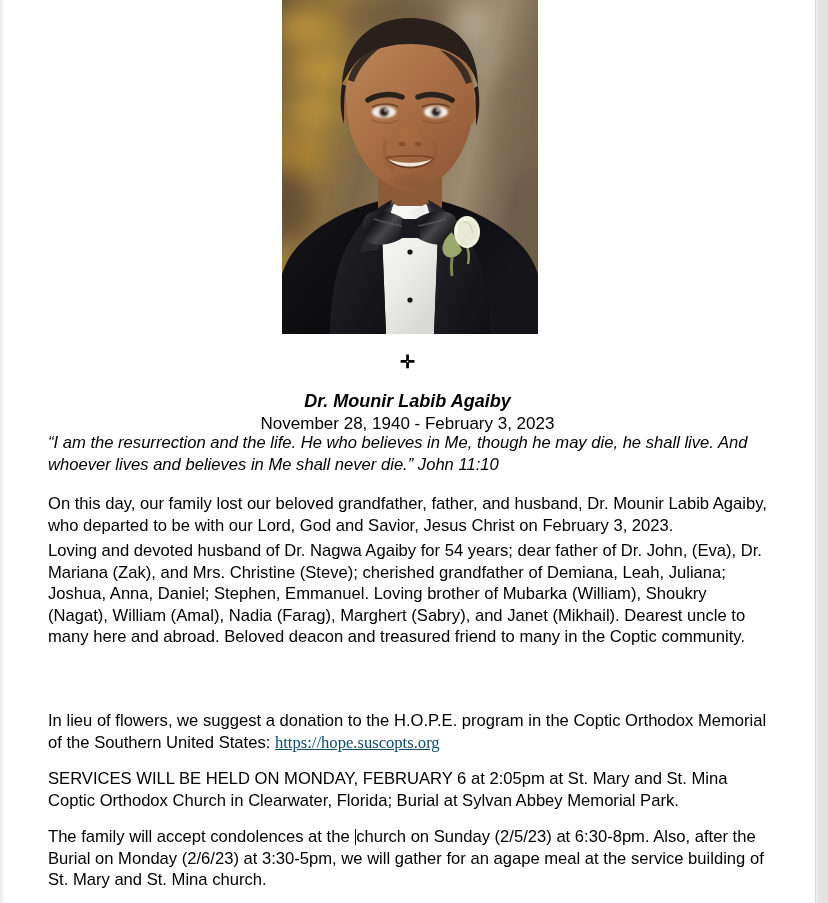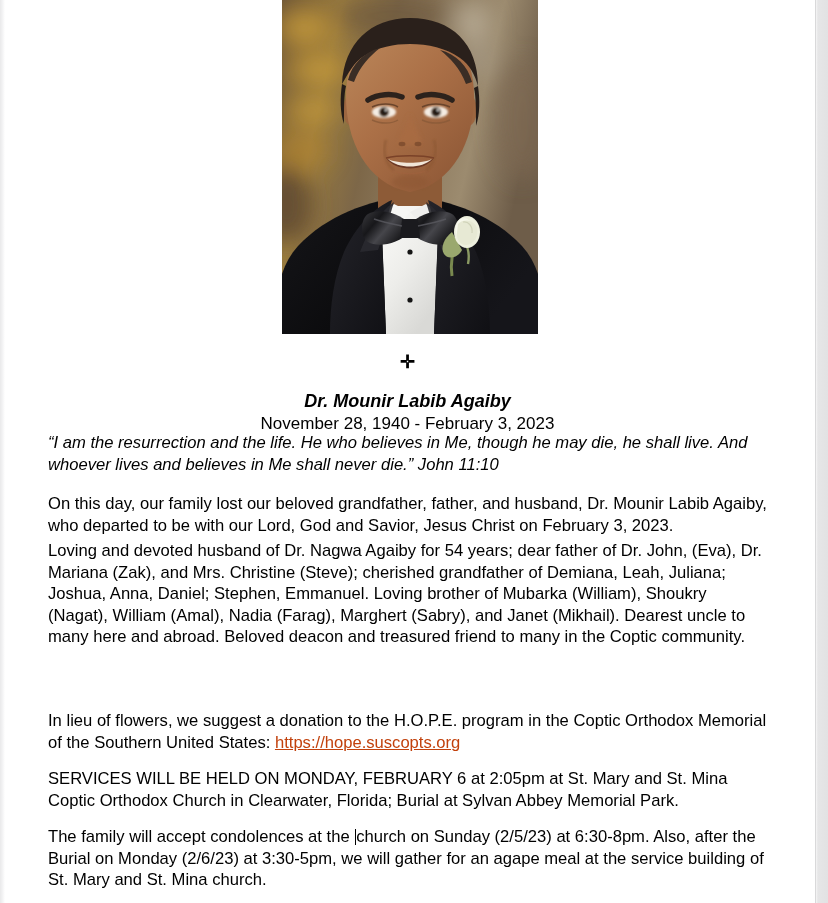--- a/index.html
+++ b/index.html
@@ -104,22 +104,23 @@
     font-style: italic;
     line-height: 22px;
   }
   .para-passing   { top: 493px; }
   .para-family    { top: 540px; }
   .para-donation  { top: 710px; }
   .para-services  { top: 768px; }
   .para-condolences { top: 826px; }
 
   .donation-link {
-    color: #c2410c;
+    color: #0c4a6e;
     text-decoration: underline;
+    font-family: Liberation Serif, serif;
   }
 
   
   .text-caret {
     display: inline-block;
     width: 1px;
     height: 16px;
     background: #000;
     vertical-align: -3px;
     margin: 0 0px 0 1px;

